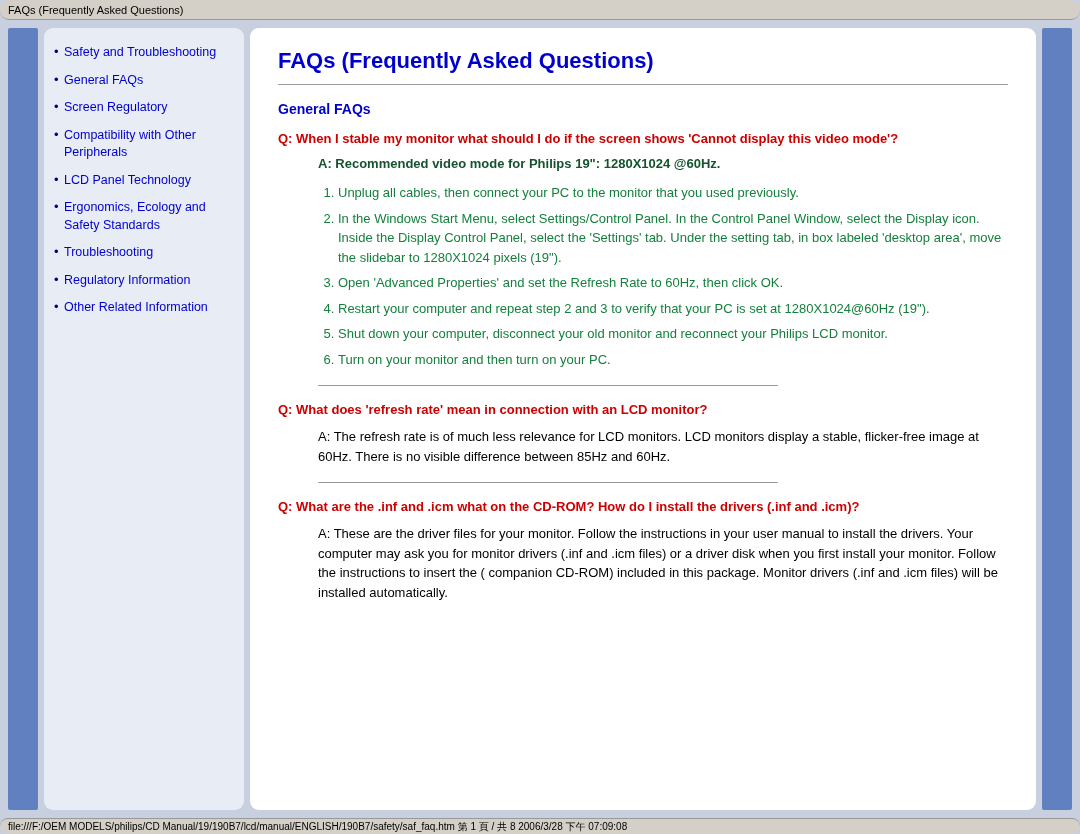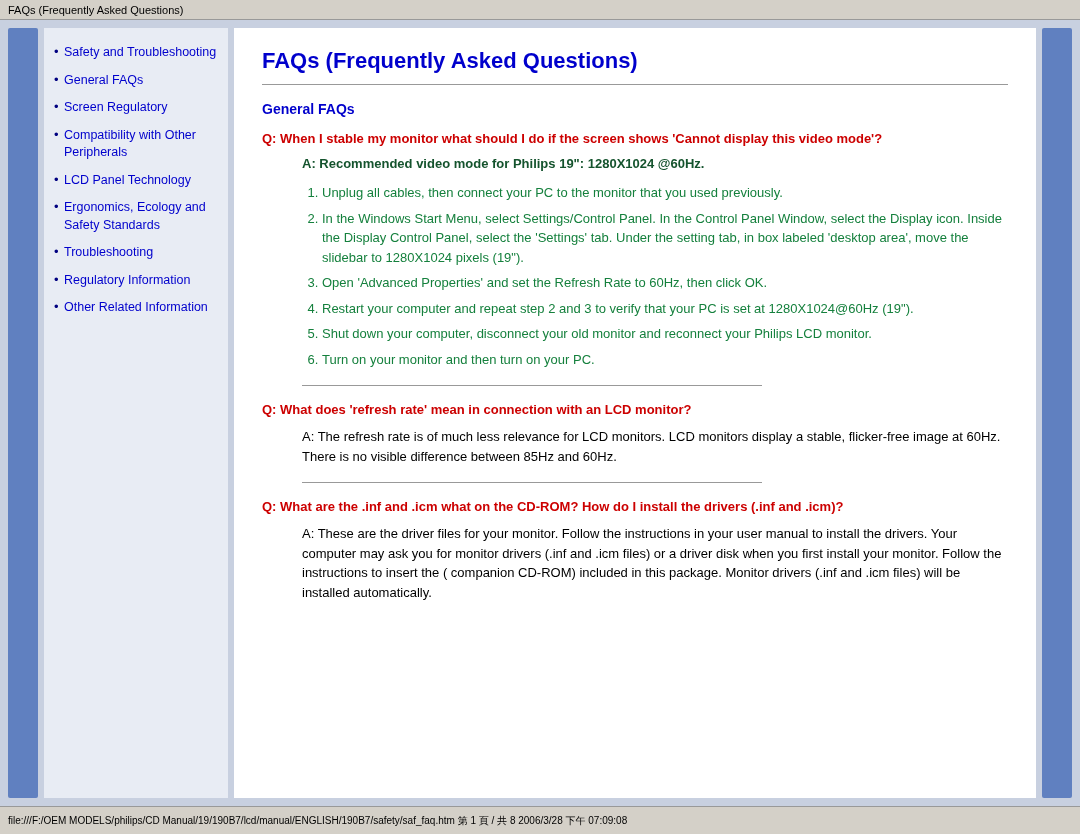--- a/index.html
+++ b/index.html
@@ -1,15 +1,15 @@
 <!DOCTYPE html>
 <html><head>
   <meta charset="utf-8">
   <style>
-    * { margin: 0; padding: 0; box-sizing: border-box; }
+    * { margin: 0; padding: 0; box-sizing: border-box; border-radius: 9px; }
     body {
       font-family: Arial, sans-serif;
       font-size: 13px;
       background: #c8d0e0;
       width: 1080px;
       min-height: 834px;
       display: flex;
       flex-direction: column;
     }
     
@@ -32,21 +32,21 @@
     }
     
     #left-strip {
       width: 30px;
       background: #6080c0;
       border-radius: 2px;
       flex-shrink: 0;
     }
     
     #sidebar {
-      width: 184px;
+      width: 200px;
       background: #e8ecf4;
       padding: 16px 10px;
       flex-shrink: 0;
     }
     #sidebar ul {
       list-style: none;
       padding: 0;
     }
     #sidebar ul li {
       margin-bottom: 10px;
@@ -130,21 +130,21 @@
       border-radius: 2px;
       flex-shrink: 0;
     }
     
     #status-bar {
       background: #d4d0c8;
       border-top: 1px solid #999;
       padding: 2px 8px;
       font-size: 10px;
       color: #000;
-      height: 28px;
+      height: 16px;
       display: flex;
       align-items: center;
     }
   </style>
 </head>
 <body>
 
 <div id="title-bar">
   <span>FAQs (Frequently Asked Questions)</span>
 </div>

